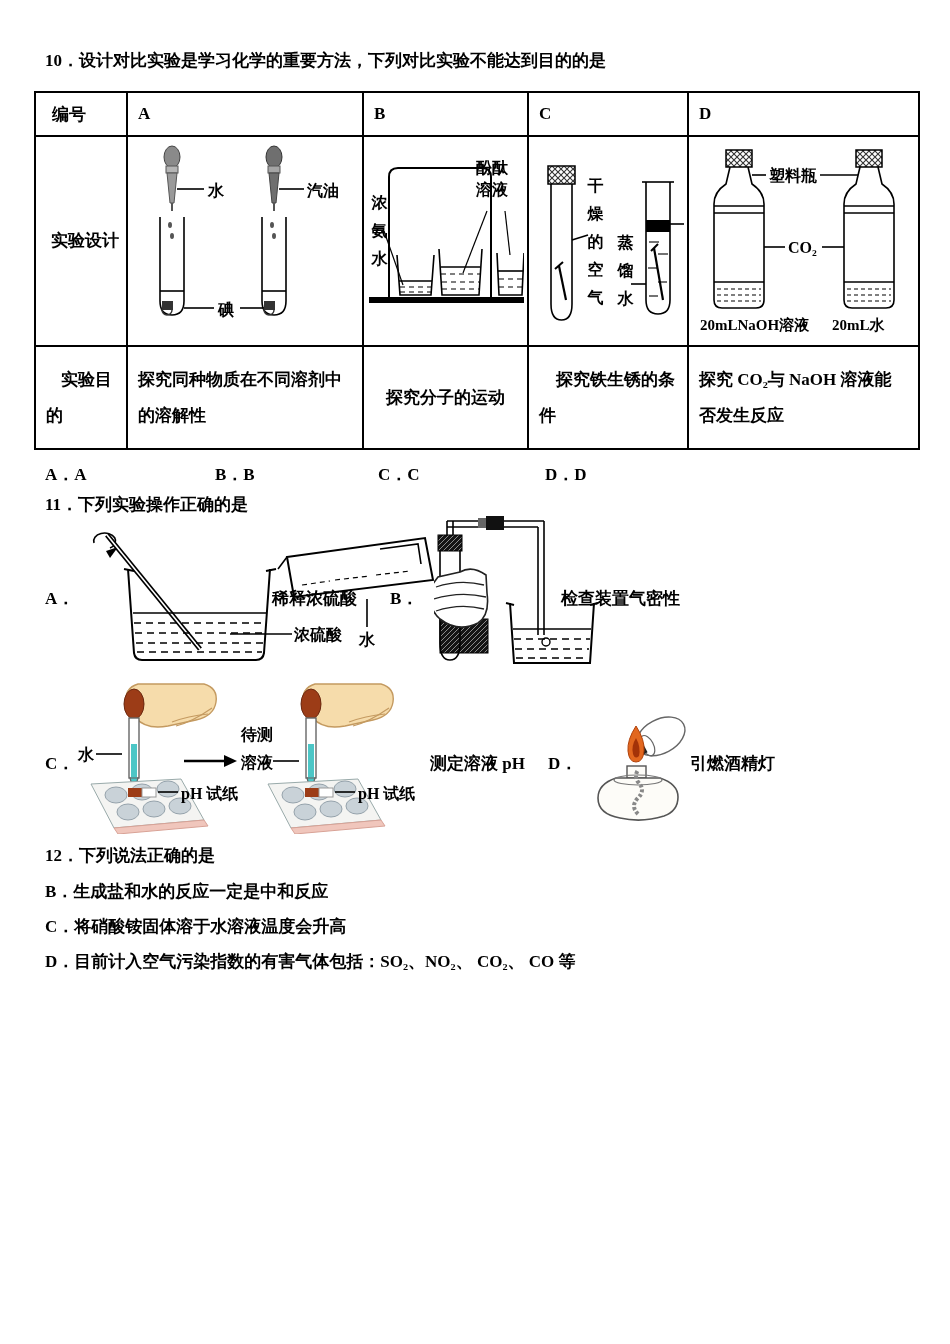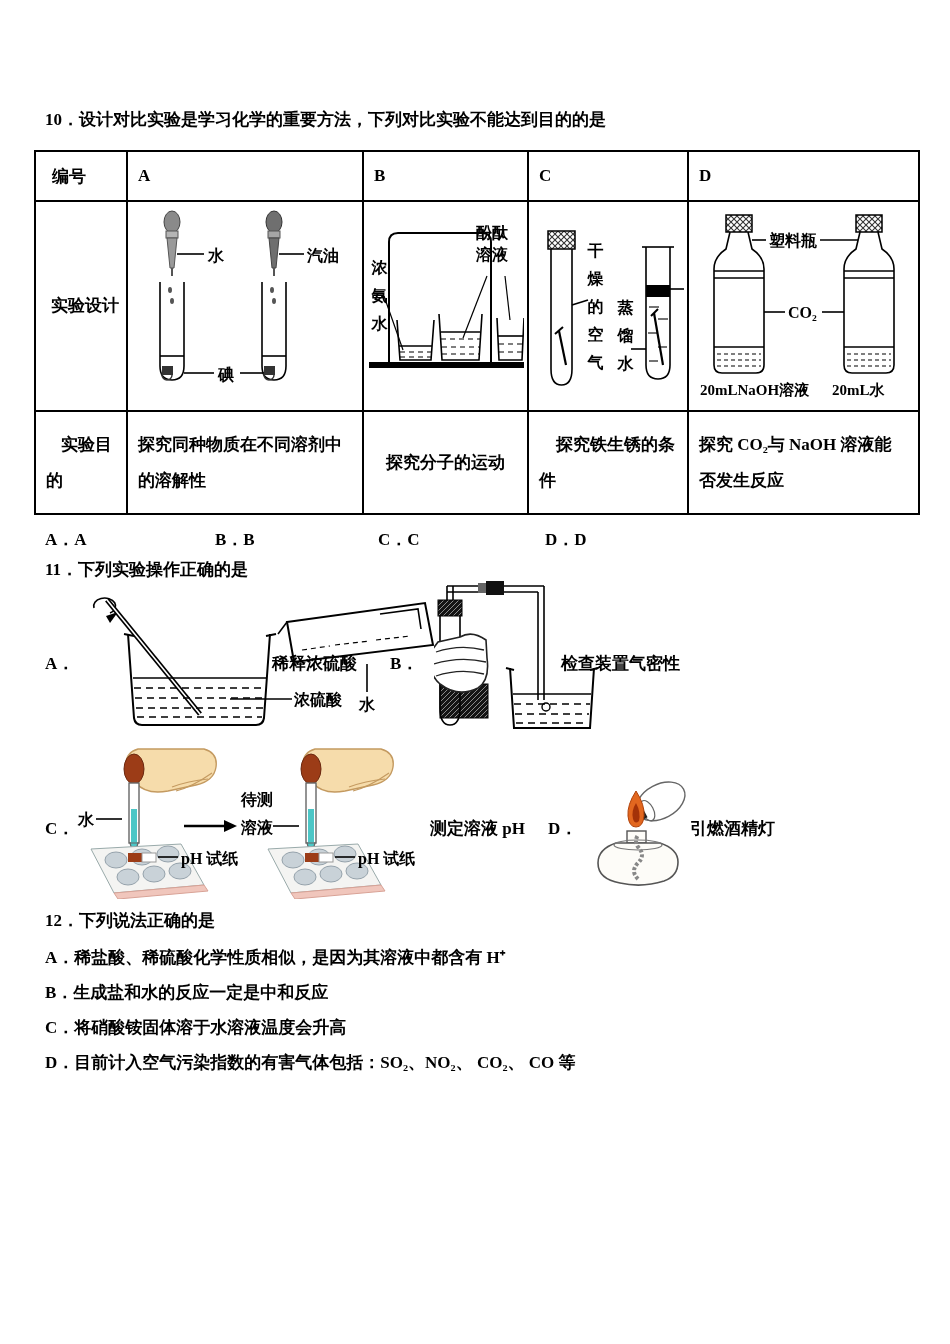--- a/index.html
+++ b/index.html
@@ -1,23 +1,23 @@
 <!DOCTYPE html>
 <html><head>
 <meta charset="utf-8">
 <style>
   html,body{margin:0;padding:0;background:#fff;}
   body{width:950px;height:1344px;position:relative;color:#000;
        font-family:"Liberation Serif",serif;font-weight:700;font-size:17px;}
-  .page{position:relative;box-sizing:border-box;padding:108px 30px 0 34px;}
+  .page{position:relative;box-sizing:border-box;padding:49px 30px 0 34px;}
   .stem{margin:0 0 0 11px;line-height:24px;}
   
   table.exp{border-collapse:collapse;table-layout:fixed;width:884px;margin:18px 0 0 0;}
   table.exp td{border:2px solid #000;box-sizing:border-box;padding:0;vertical-align:middle;}
-  tr.hdr td{height:50px;padding-left:10px;vertical-align:middle;}
+  tr.hdr td{height:44px;padding-left:10px;vertical-align:middle;}
   tr.hdr td.idcol{padding-left:16px;}
   tr.design td{height:210px;position:relative;overflow:hidden;vertical-align:top;}
   tr.purpose td{height:103px;line-height:36px;padding:0 10px;}
   td.rowlab{padding:0 12px;line-height:36px;text-indent:15px;}
   td.ctr{text-align:center;font-family:Liberation Serif, serif;}
   td.indent1{text-indent:1em;}
   .vlabel{position:absolute;width:19px;text-align:center;font-size:16px;line-height:28px;}
   .hlabel{position:absolute;font-size:16px;line-height:22px;}
   svg{position:absolute;}
   svg text{font-family:"Liberation Serif",serif;font-weight:700;fill:#000;}
@@ -399,19 +399,18 @@
         <path d="M30,76 Q12,82 12,96 Q12,112 34,116 Q56,121 78,114 Q92,109 92,95 Q92,82 74,76 Z" fill="#fdfcf8" stroke="#555" stroke-width="1.6"></path>
         <ellipse cx="52" cy="78" rx="24" ry="5" fill="none" stroke="#777" stroke-width="1.2"></ellipse>
         <path d="M52,112 Q44,104 52,96 Q60,88 52,80 Q48,74 52,68" fill="none" stroke="#888" stroke-width="4" stroke-dasharray="3 2"></path>
       </g>
     </svg>
 
     <span class="cap" style="left:656px;top:70px">引燃酒精灯</span>
   </div>
 
   <p class="stem" style="margin-top:4px">12．下列说法正确的是</p>
-  <p class="q12opt first">A．稀盐酸、稀硫酸化学性质相似，是因为其溶液中都含有 H⁺</p>
   <p class="q12opt">B．生成盐和水的反应一定是中和反应</p>
   <p class="q12opt">C．将硝酸铵固体溶于水溶液温度会升高</p>
   <p class="q12opt">D．目前计入空气污染指数的有害气体包括：SO₂、NO₂、 CO₂、 CO 等</p>
 
 
 </div>
 
 </body></html>

